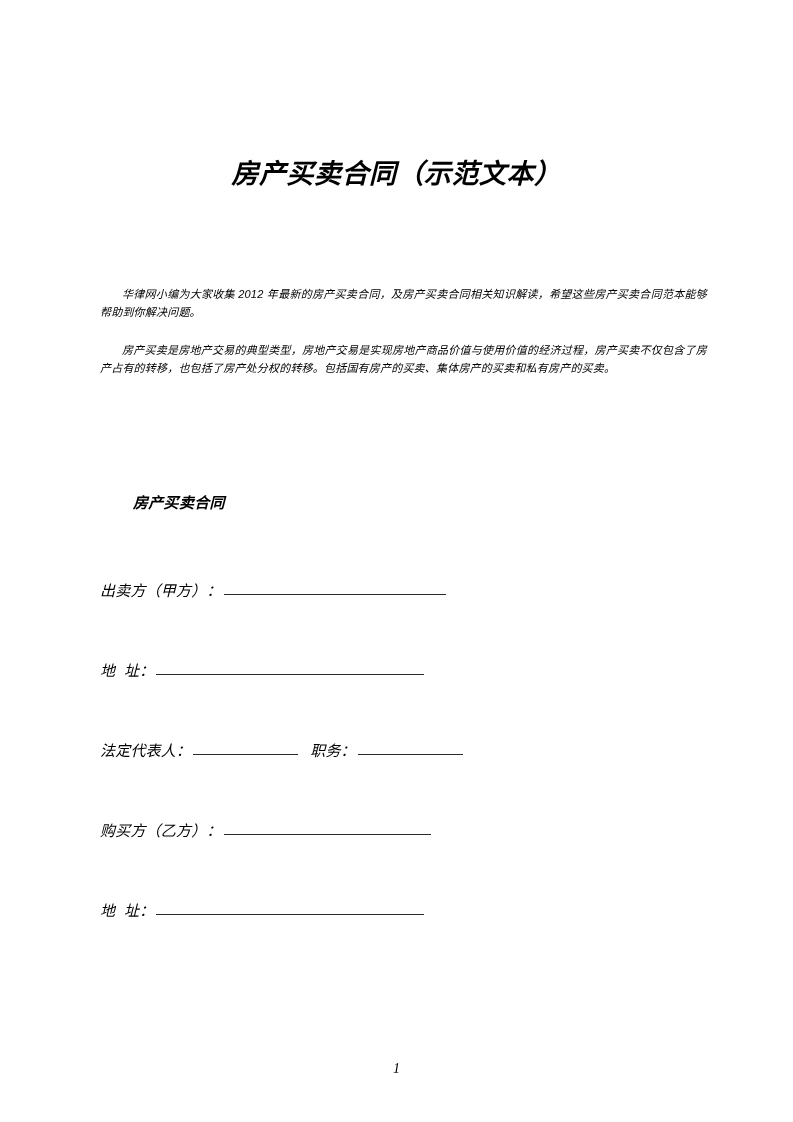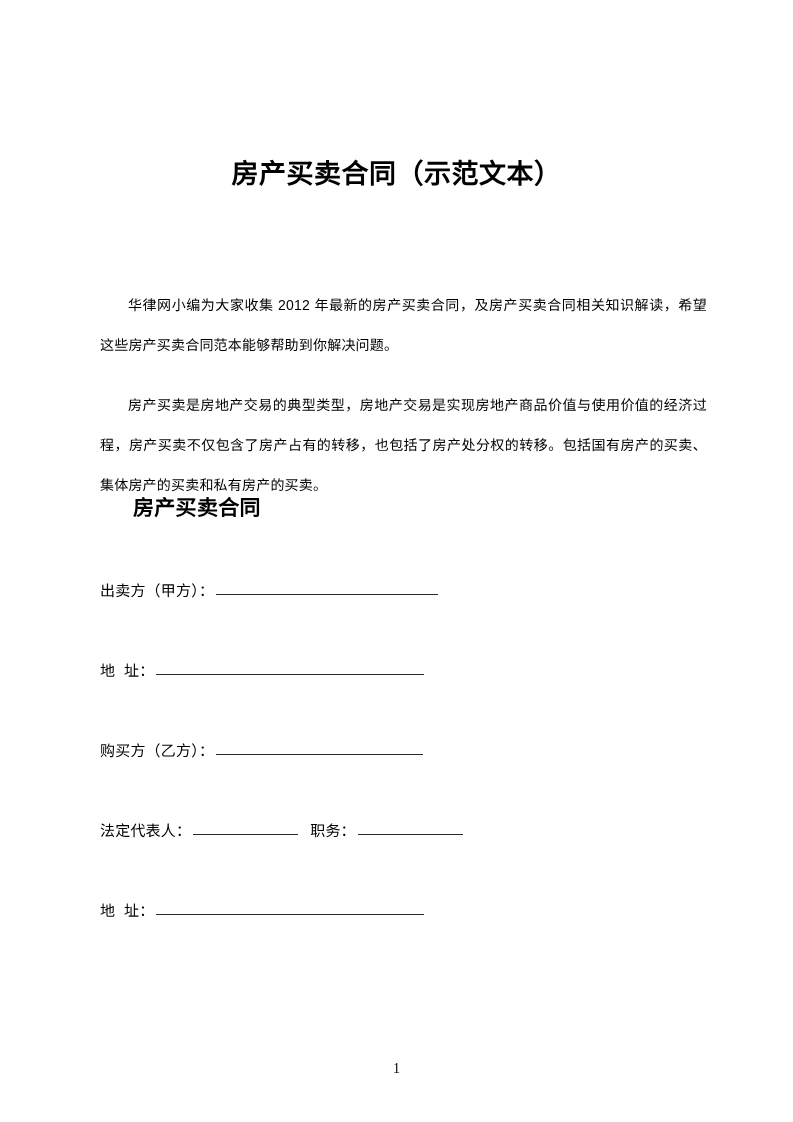--- a/index.html
+++ b/index.html
@@ -15,20 +15,21 @@
     overflow: hidden;
     font-family: "Liberation Sans", "DejaVu Sans", sans-serif;
     color: #000000;
     -webkit-font-smoothing: antialiased;
   }
 
   .page {
     position: absolute;
     inset: 0;
     background: #ffffff;
+    font-style: italic;
   }
 
   
   .doc-title {
     position: absolute;
     left: 0;
     right: 0;
     top: 138px;
     text-align: center;
     font-size: 27px;
@@ -40,40 +41,40 @@
 
   
   .body-block {
     position: absolute;
     left: 100px;
     top: 285px;
     width: 607px;
   }
 
   .para {
-    font-size: 14px;
-    line-height: 40px;
+    font-size: 11px;
+    line-height: 18px;
     text-align: justify;
     text-justify: inter-ideograph;
     text-indent: 2em;
     margin: 0 0 20px 0;
     letter-spacing: 0.2px;
   }
   .para:last-of-type { margin-bottom: 0; }
 
   .para.p2 {
     margin-top: 10px;
   }
 
   
   .sub-heading {
     position: absolute;
     left: 133px;
     top: 478px;
-    font-size: 21px;
+    font-size: 15px;
     font-weight: bold;
     line-height: 26px;
     letter-spacing: 0.3px;
     white-space: pre;
   }
 
   
   .fields {
     position: absolute;
     left: 100px;
@@ -143,25 +144,25 @@
     <div class="field-row">
       <span class="field-label">出卖方（甲方）：</span><span class="blank w-long"></span>
     </div>
 
     <div class="field-row">
       <span class="field-label">地  址：</span><span class="blank w-addr"></span>
     </div>
 
 
     <div class="field-row">
-      <span class="field-label">购买方（乙方）：</span><span class="blank w-buyer"></span>
+      <span class="field-label">法定代表人：</span><span class="blank w-short"></span><span class="gap-sm"></span><span class="field-label">职务：</span><span class="blank w-short"></span>
     </div>
 
     <div class="field-row">
-      <span class="field-label">法定代表人：</span><span class="blank w-short"></span><span class="gap-sm"></span><span class="field-label">职务：</span><span class="blank w-short"></span>
+      <span class="field-label">购买方（乙方）：</span><span class="blank w-buyer"></span>
     </div>
 
     <div class="field-row">
       <span class="field-label">地  址：</span><span class="blank w-addr"></span>
     </div>
 
   </div>
 
   <div class="page-number">1</div>
 

